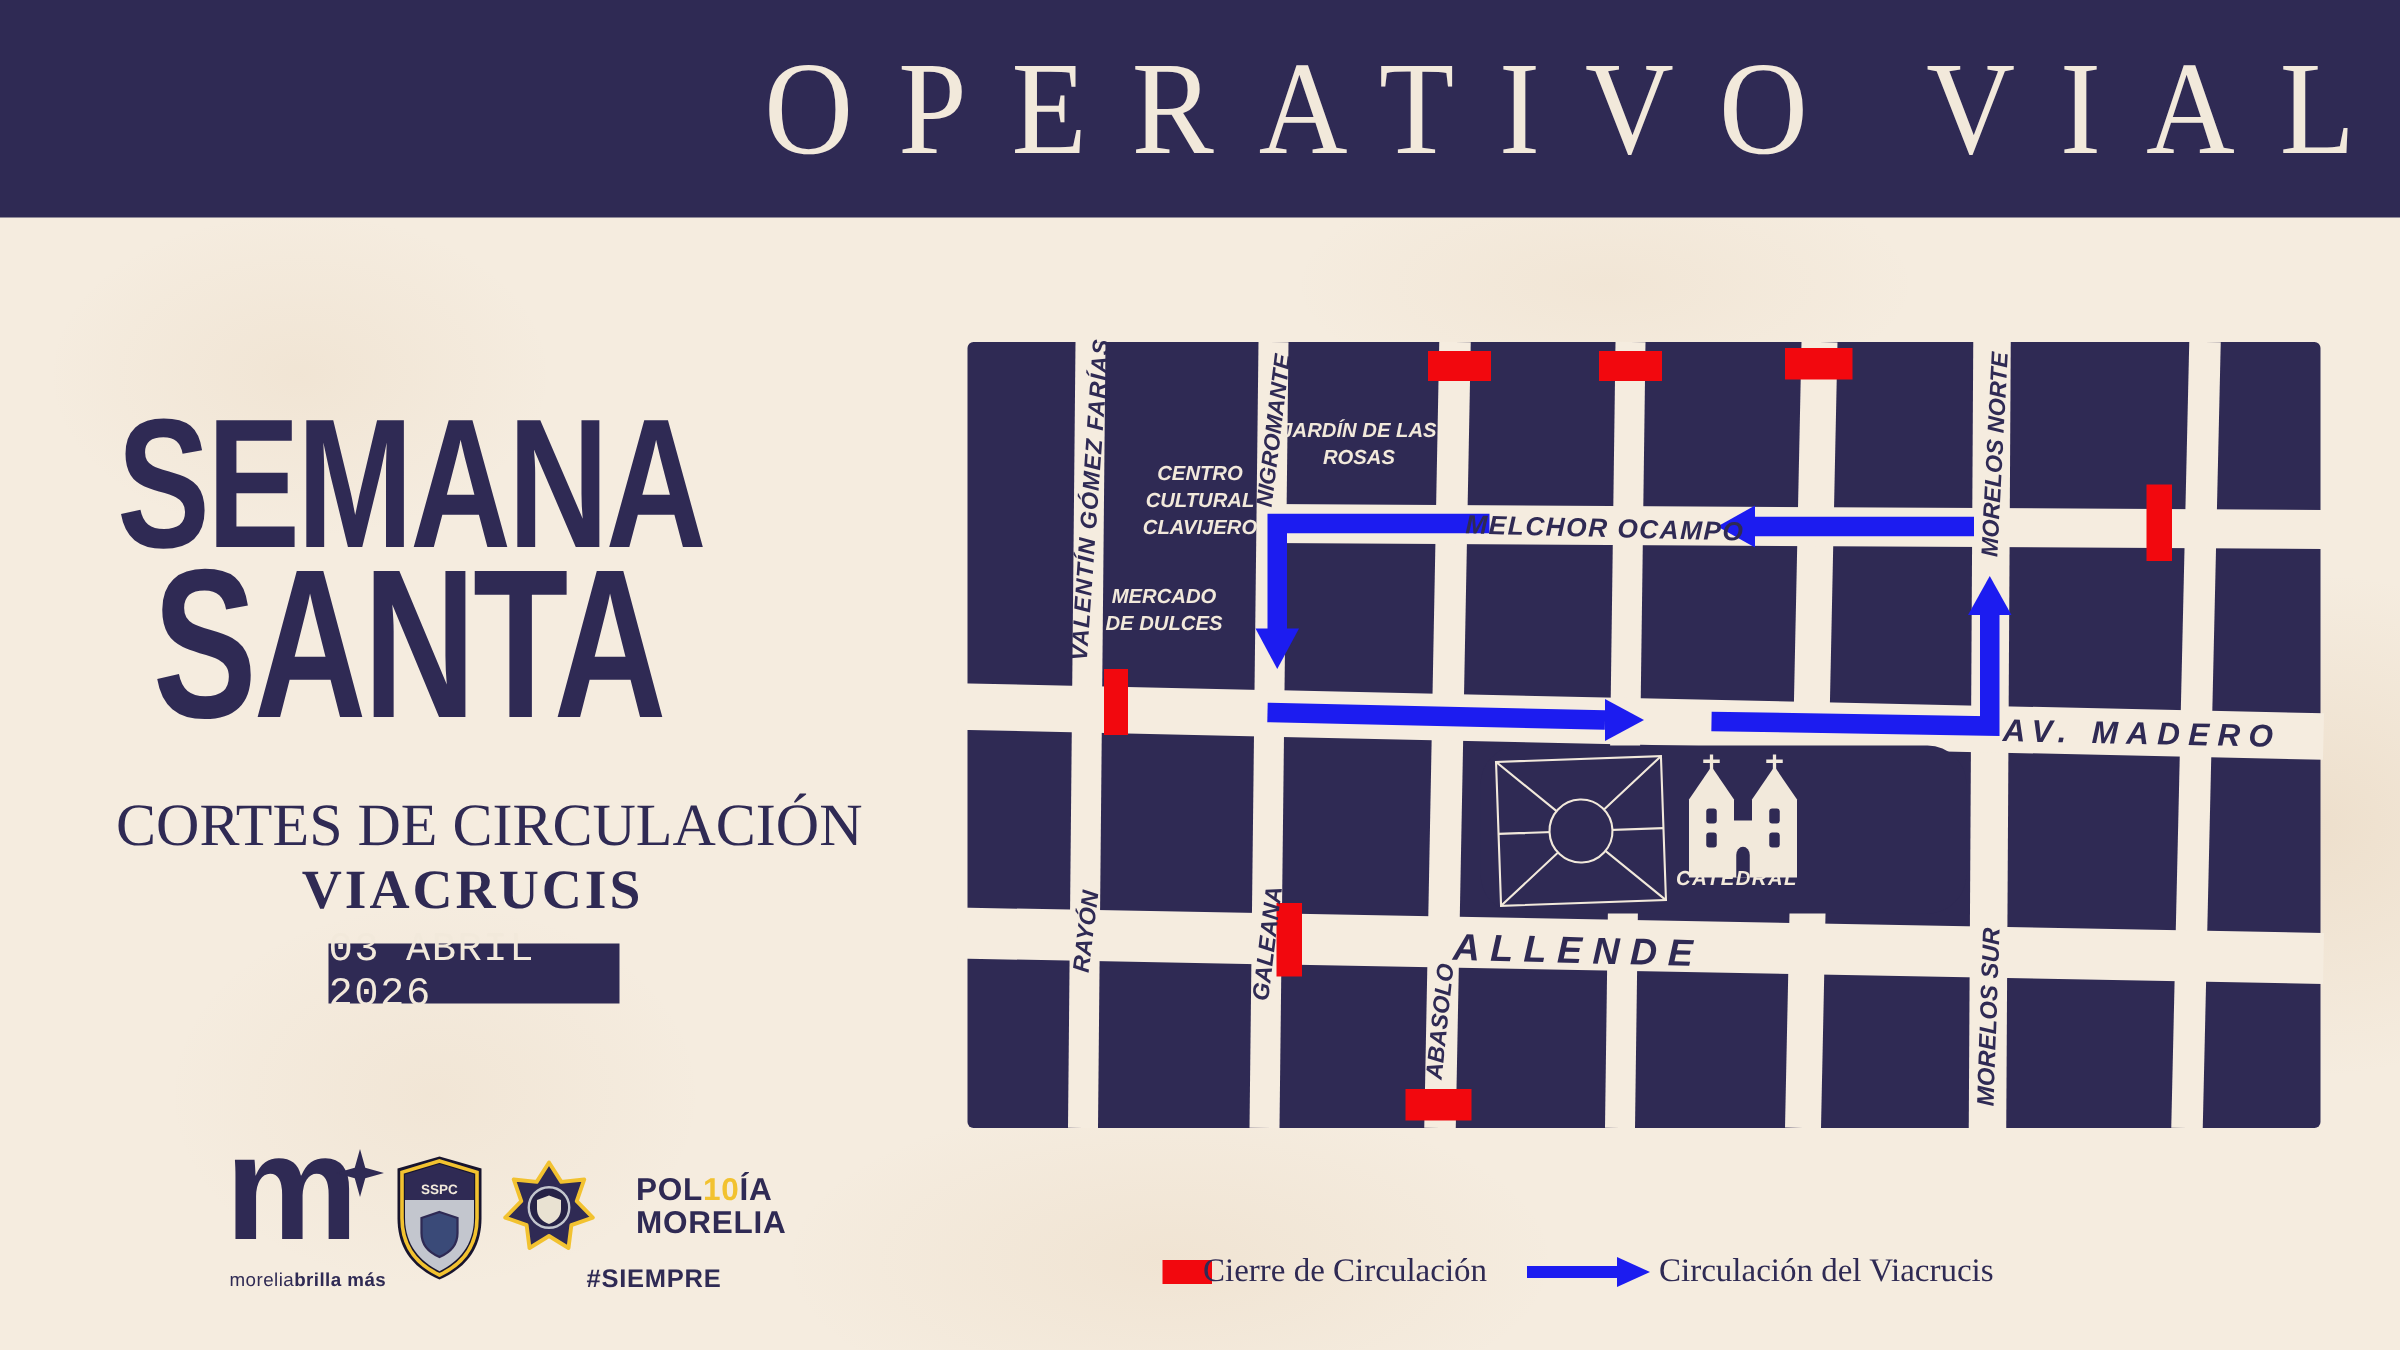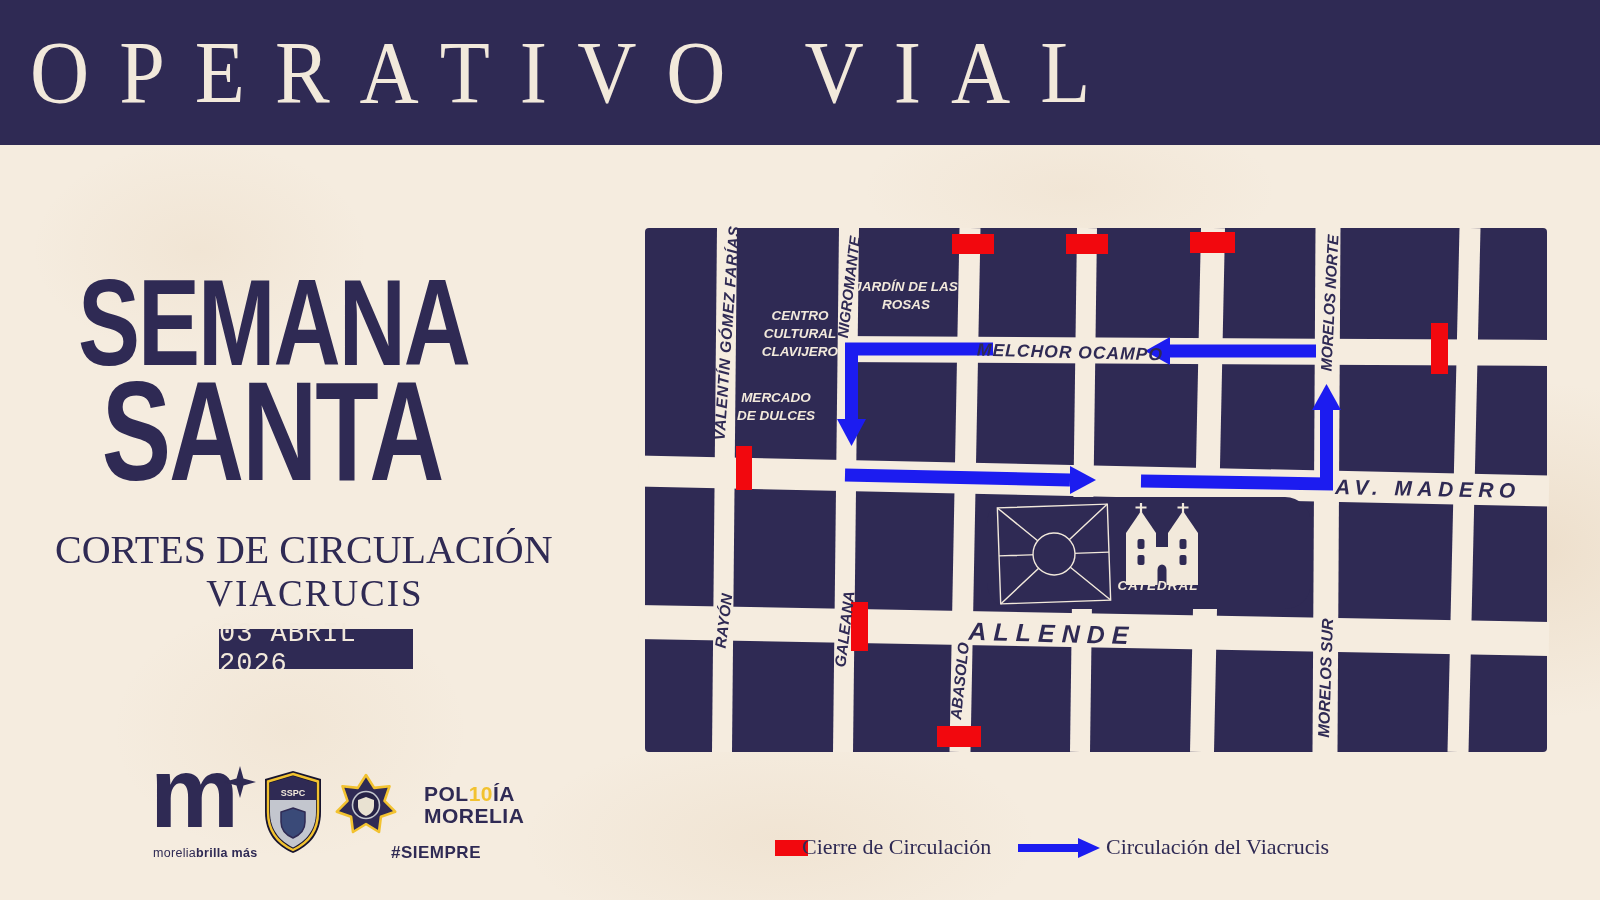--- a/index.html
+++ b/index.html
@@ -10,28 +10,28 @@
   html,body{width:1600px;height:900px;overflow:hidden}
   body{position:relative;background:var(--cream);font-family:"Liberation Sans",sans-serif}
   .abs{position:absolute}
   .stain{position:absolute;border-radius:50%;pointer-events:none}
   .s1{left:1330px;top:380px;width:420px;height:340px;background:radial-gradient(ellipse at center,rgba(198,156,104,.16),rgba(198,156,104,0) 70%)}
   .s2{left:520px;top:730px;width:520px;height:220px;background:radial-gradient(ellipse at center,rgba(198,156,104,.10),rgba(198,156,104,0) 70%)}
   .s3{left:30px;top:140px;width:340px;height:220px;background:radial-gradient(ellipse at center,rgba(198,156,104,.09),rgba(198,156,104,0) 70%)}
   .s4{left:860px;top:110px;width:420px;height:160px;background:radial-gradient(ellipse at center,rgba(198,156,104,.08),rgba(198,156,104,0) 70%)}
   .s5{left:110px;top:600px;width:360px;height:260px;background:radial-gradient(ellipse at center,rgba(198,156,104,.08),rgba(198,156,104,0) 70%)}
 
-  .banner{left:0;top:0;width:1600px;height:145px;background:var(--navy);display:flex;align-items:center;justify-content:flex-start}
+  .banner{left:0;top:0;width:1600px;height:145px;background:var(--navy);display:flex;align-items:center;justify-content:flex-end}
   .banner-title{font-family:"Liberation Serif",serif;color:var(--cream-text);font-size:82px;letter-spacing:30px;font-weight:400;transform:scaleY(1.08);white-space:nowrap;padding-left:30px}
 
   .big-word{left:78px;width:388px;text-align:center;color:var(--navy);font-weight:800;line-height:1;letter-spacing:-2px;white-space:nowrap}
   .semana{top:262px;font-size:93px;transform:scaleY(1.32);transform-origin:top center}
   .santa{top:360px;font-size:104px;transform:scaleY(1.36);transform-origin:top center}
-  .subtitle{left:55px;top:526px;width:520px;text-align:left;font-family:"Liberation Serif",serif;color:var(--navy);font-size:40px;white-space:nowrap}
-  .event{left:55px;top:572px;width:520px;text-align:center;font-family:"Liberation Serif",serif;color:var(--navy);font-size:37px;font-weight:400;letter-spacing:2px}
+  .subtitle{left:55px;top:526px;width:520px;text-align:right;font-family:"Liberation Serif",serif;color:var(--navy);font-size:40px;white-space:nowrap}
+  .event{left:55px;top:572px;width:520px;text-align:center;font-family:"Liberation Serif",serif;color:var(--navy);font-size:37px;font-weight:700;letter-spacing:2px}
   .datebox{left:219px;top:629px;width:194px;height:40px;background:var(--navy);display:flex;align-items:center;justify-content:center}
   .datebox span{font-family:Liberation Mono, monospace;color:var(--cream-text);font-size:27px;letter-spacing:1px}
 
   .mlogo{left:150px;top:742px;font-size:100px;font-weight:800;color:var(--navy);line-height:1}
   .mtag{left:153px;top:846px;font-size:12.5px;color:var(--navy);letter-spacing:.3px}
   .mtag b{font-weight:700}
   .police-text{left:424px;top:783px;line-height:1.05;color:var(--navy);font-weight:800;font-size:21px;letter-spacing:.5px;white-space:nowrap}
   .police-text .ten{color:var(--yellow)}
   .siempre{left:391px;top:843px;font-size:17px;font-weight:800;color:var(--navy);letter-spacing:.5px}
 

